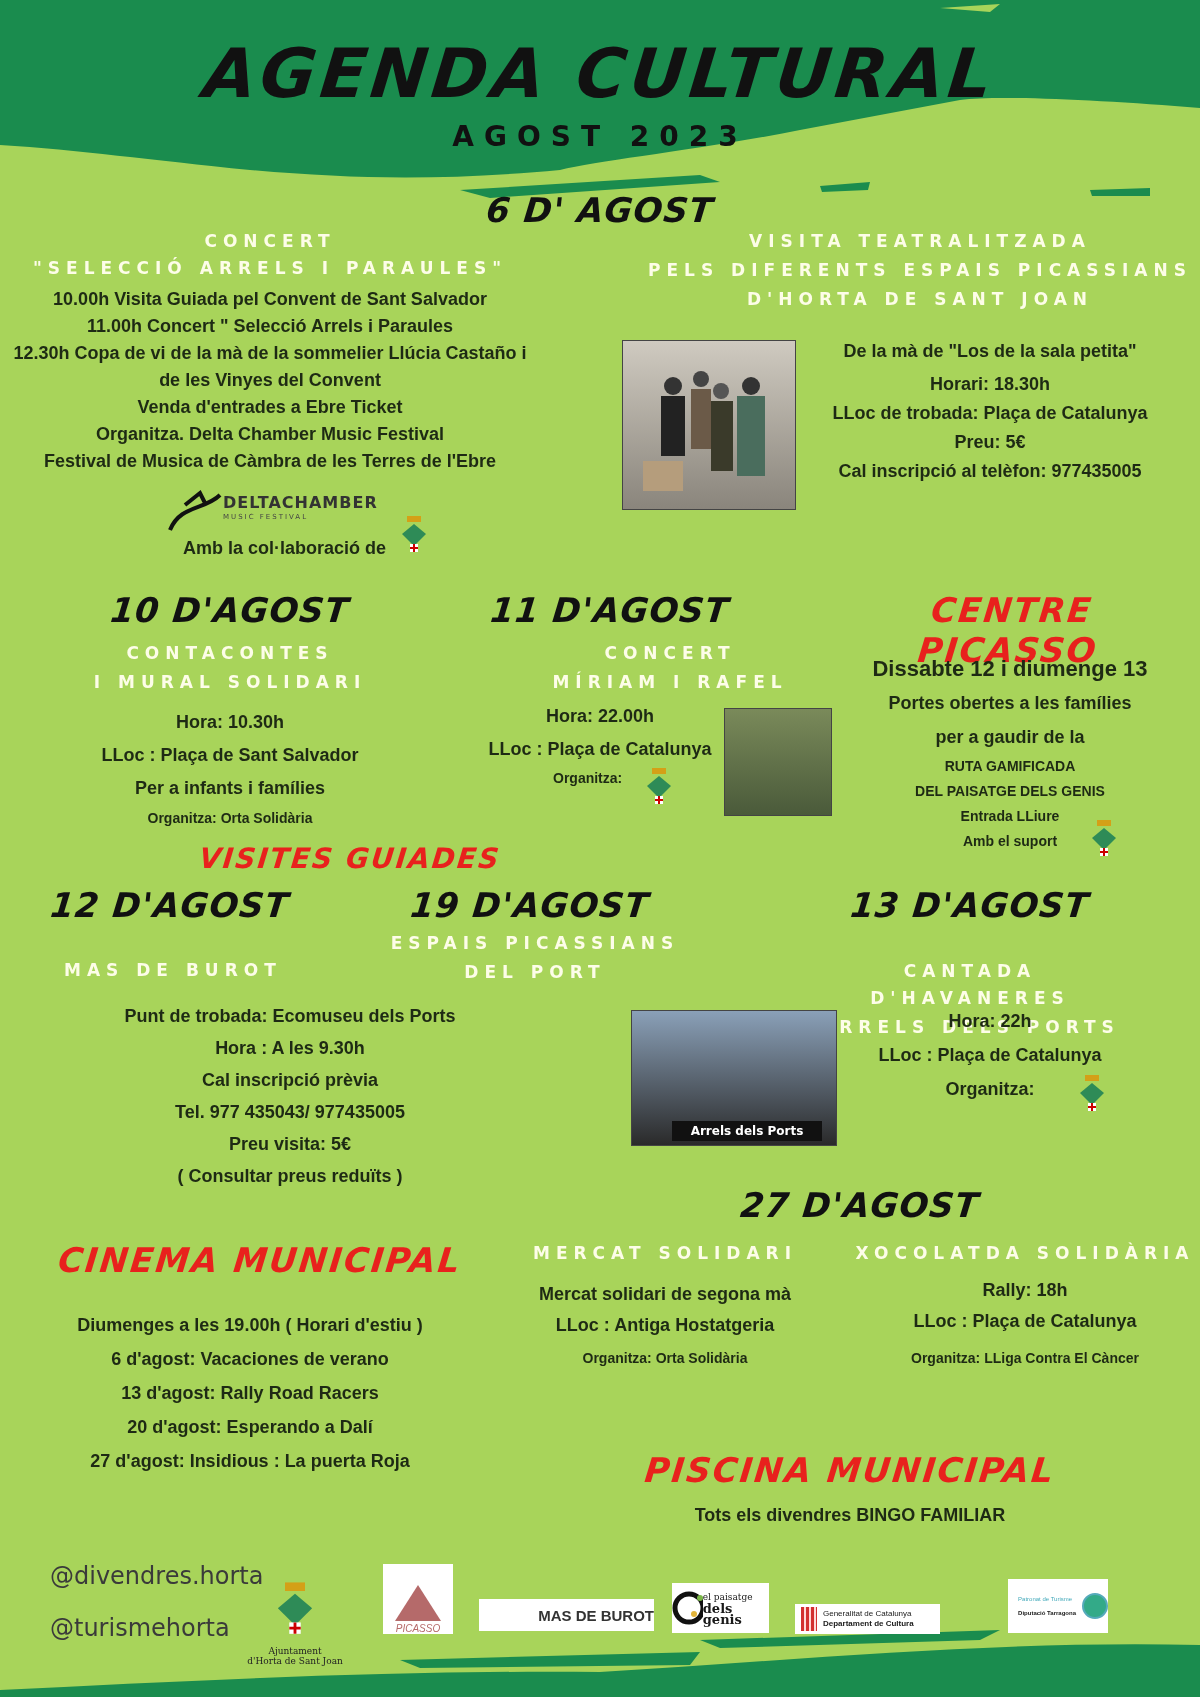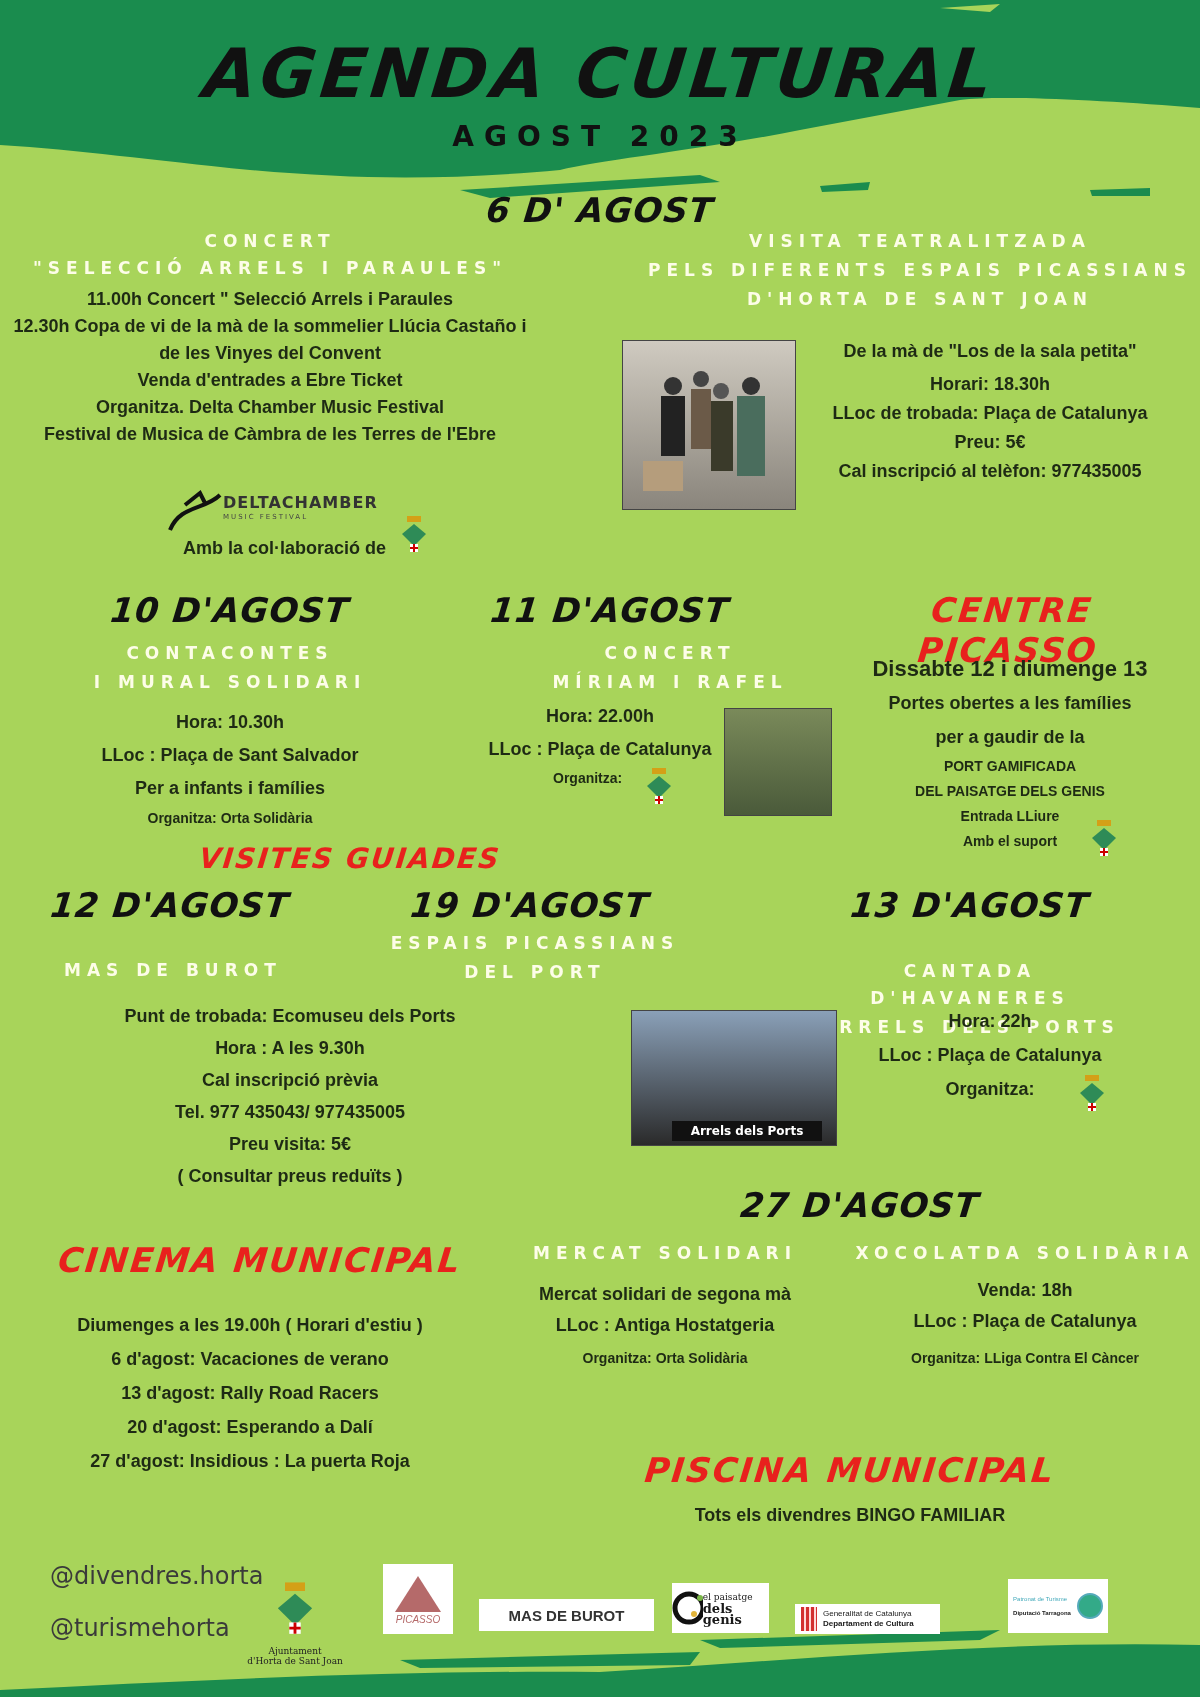--- a/index.html
+++ b/index.html
@@ -7,21 +7,21 @@
   .abs{position:absolute;}
   .center{text-align:center;}
   .brush{font-family:"DejaVu Sans",sans-serif;font-weight:900;font-style:italic;letter-spacing:1px;transform:skew(-6deg);}
   .title{font-size:68px;color:#111;letter-spacing:4px;}
   .date{font-size:34px;color:#111;}
   .red{color:#e8211d;font-size:34px;letter-spacing:2px;}
   .caps{font-family:"DejaVu Sans",sans-serif;font-weight:bold;color:#fdfde8;letter-spacing:6px;font-size:17px;line-height:27px;}
   .body{font-family:"Liberation Sans",sans-serif;font-weight:bold;font-size:18px;line-height:27px;color:#1e2a14;}
   .small{font-size:14px;}
   .photo{background:#777;border:1px solid #444;}
-  .logo-box{background:#fff;display:flex;align-items:center;justify-content:center;font-family:"Liberation Sans",sans-serif;}
+  .logo-box{background:#fff;display:flex;align-items:center;justify-content:flex-end;font-family:"Liberation Sans",sans-serif;}
   .crest{width:28px;height:40px;}
 </style>
 </head>
 <body>
 
 <svg class="abs" style="left:0;top:0" width="1200" height="1697">
   <path d="M0,0 H1200 V108 C1100,100 1000,95 960,100 L800,130 C700,150 600,160 560,170 C450,180 360,180 250,170 C150,160 80,150 0,145 Z" fill="#1a8c4e"></path>
   <path d="M460,190 L700,175 L720,182 L490,198 Z" fill="#1a8c4e"></path>
   <path d="M820,186 L870,182 L868,190 L822,192 Z" fill="#1a8c4e"></path>
   <path d="M1090,190 L1150,188 L1150,196 L1092,196 Z" fill="#1a8c4e"></path>
@@ -33,20 +33,21 @@
 
 <div class="abs center brush title" style="left:0;width:1200px;top:34px;">AGENDA CULTURAL</div>
 <div class="abs center" style="left:0;width:1200px;top:120px;font-size:28px;letter-spacing:10px;font-weight:bold;color:#111;">AGOST 2023</div>
 
 <div class="abs center brush date" style="left:400px;width:400px;top:190px;">6 D' AGOST</div>
 
 <div class="abs center" style="left:0;width:540px;top:228px;">
   <div class="caps">CONCERT</div>
   <div class="caps">"SELECCIÓ ARRELS I PARAULES"</div>
   <div class="body" style="margin-top:4px;">
+    <div>10.00h  Visita Guiada  pel Convent de Sant Salvador</div>
     <div>11.00h    Concert " Selecció Arrels i Paraules</div>
     <div>12.30h  Copa de vi de la mà de la sommelier Llúcia Castaño i</div>
     <div>de les Vinyes del Convent</div>
     <div>Venda d'entrades a Ebre Ticket</div>
     <div>Organitza. Delta Chamber Music Festival</div>
     <div>Festival de Musica de Càmbra de les Terres de l'Ebre</div>
   </div>
 </div>
 <div class="abs" style="left:165px;top:485px;width:210px;height:50px;">
   <svg width="60" height="50">
@@ -121,21 +122,21 @@
       <path d="M14,28 V36 M10,32 H18" stroke="#c00" stroke-width="2"></path>
     </svg>
 </div>
 <div class="abs photo" style="left:724px;top:708px;width:106px;height:106px;background:linear-gradient(#7a8a5a,#4a5a3a);"></div>
 
 <div class="abs center brush red" style="left:840px;width:340px;top:590px;">CENTRE PICASSO</div>
 <div class="abs center body" style="left:840px;width:340px;top:652px;">
   <div style="font-size:22px;line-height:34px;">Dissabte 12 i diumenge 13</div>
   <div style="line-height:34px;">Portes obertes a les famílies</div>
   <div style="line-height:34px;">per a gaudir de la</div>
-  <div class="small" style="line-height:25px;">PORT GAMIFICADA</div>
+  <div class="small" style="line-height:25px;">RUTA GAMIFICADA</div>
   <div class="small" style="line-height:25px;">DEL PAISATGE DELS GENIS</div>
   <div class="small" style="line-height:25px;">Entrada LLiure</div>
   <div class="small" style="line-height:25px;">Amb el suport</div>
 </div>
 <div class="abs" style="left:1090px;top:820px;">
   <svg class="crest" viewBox="0 0 28 40">
       <rect x="7" y="0" width="14" height="6" fill="#d4a017"></rect>
       <path d="M14,8 L26,18 L14,30 L2,18 Z" fill="#2e8b57"></path>
       <rect x="10" y="28" width="8" height="8" fill="#fff"></rect>
       <path d="M14,28 V36 M10,32 H18" stroke="#c00" stroke-width="2"></path>
@@ -195,21 +196,21 @@
   <div class="caps">MERCAT SOLIDARI</div>
   <div class="body" style="margin-top:12px;line-height:31px;">
     <div>Mercat solidari de segona mà</div>
     <div>LLoc : Antiga Hostatgeria</div>
   </div>
   <div class="body small" style="margin-top:4px;">Organitza: Orta Solidària</div>
 </div>
 <div class="abs center" style="left:850px;width:350px;top:1240px;">
   <div class="caps">XOCOLATDA SOLIDÀRIA</div>
   <div class="body" style="margin-top:8px;line-height:31px;">
-    <div>Venda: 18h</div>
+    <div>Rally: 18h</div>
     <div>LLoc : Plaça de Catalunya</div>
   </div>
   <div class="body small" style="margin-top:8px;">Organitza: LLiga Contra  El Càncer</div>
 </div>
 
 <div class="abs center brush red" style="left:640px;width:420px;top:1450px;">PISCINA MUNICIPAL</div>
 <div class="abs center body" style="left:640px;width:420px;top:1502px;">Tots els divendres BINGO FAMILIAR</div>
 
 <div class="abs" style="left:50px;top:1550px;font-family:'DejaVu Sans',sans-serif;font-size:24px;color:#3a3a3a;line-height:52px;">
   <div>@divendres.horta</div>

